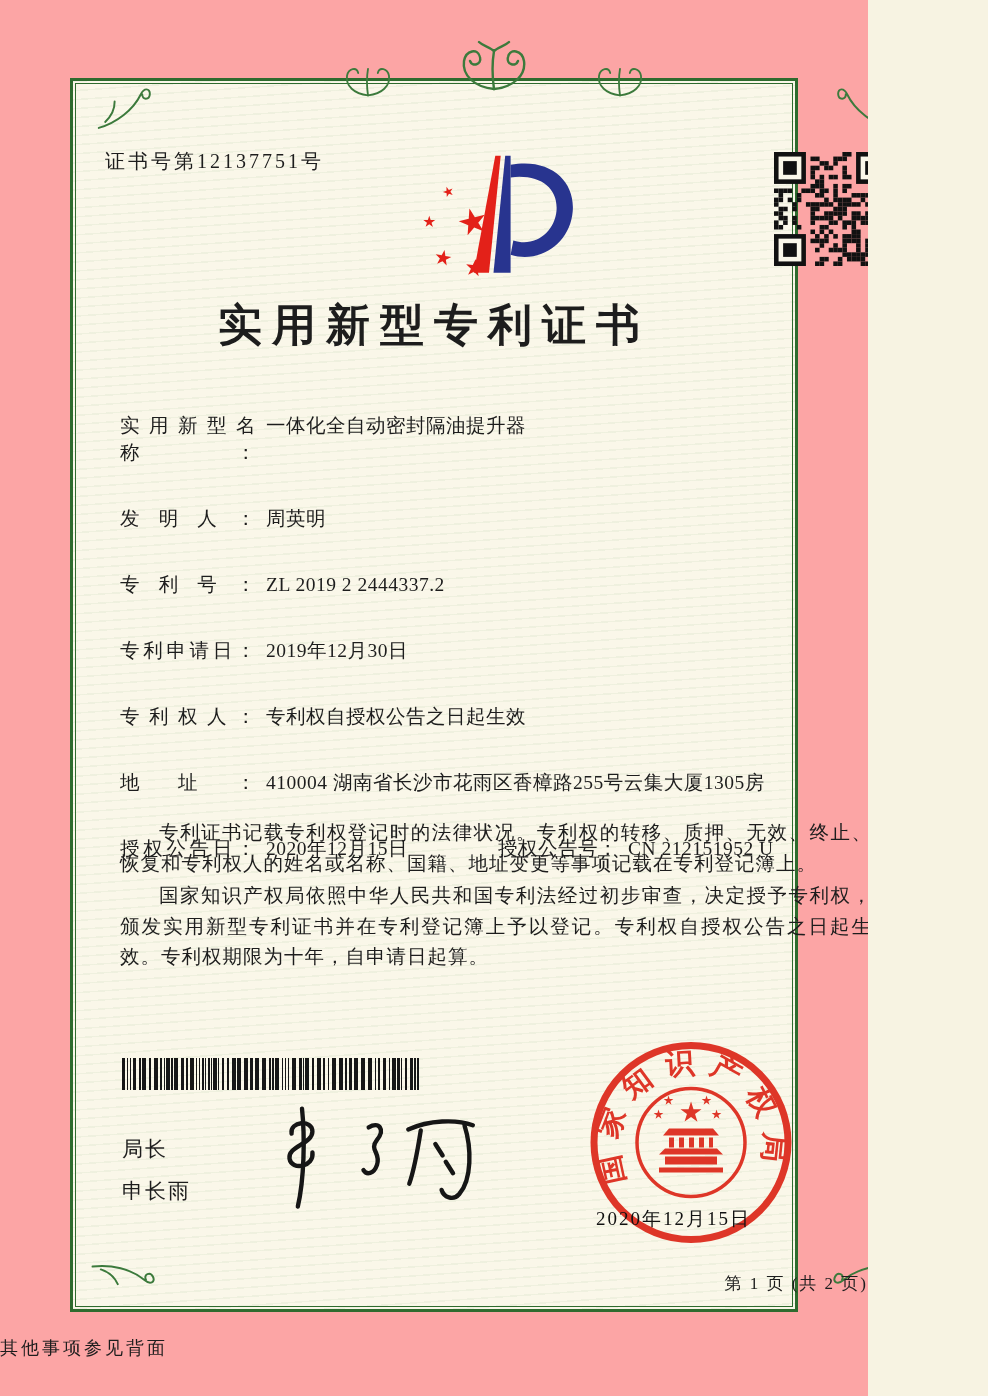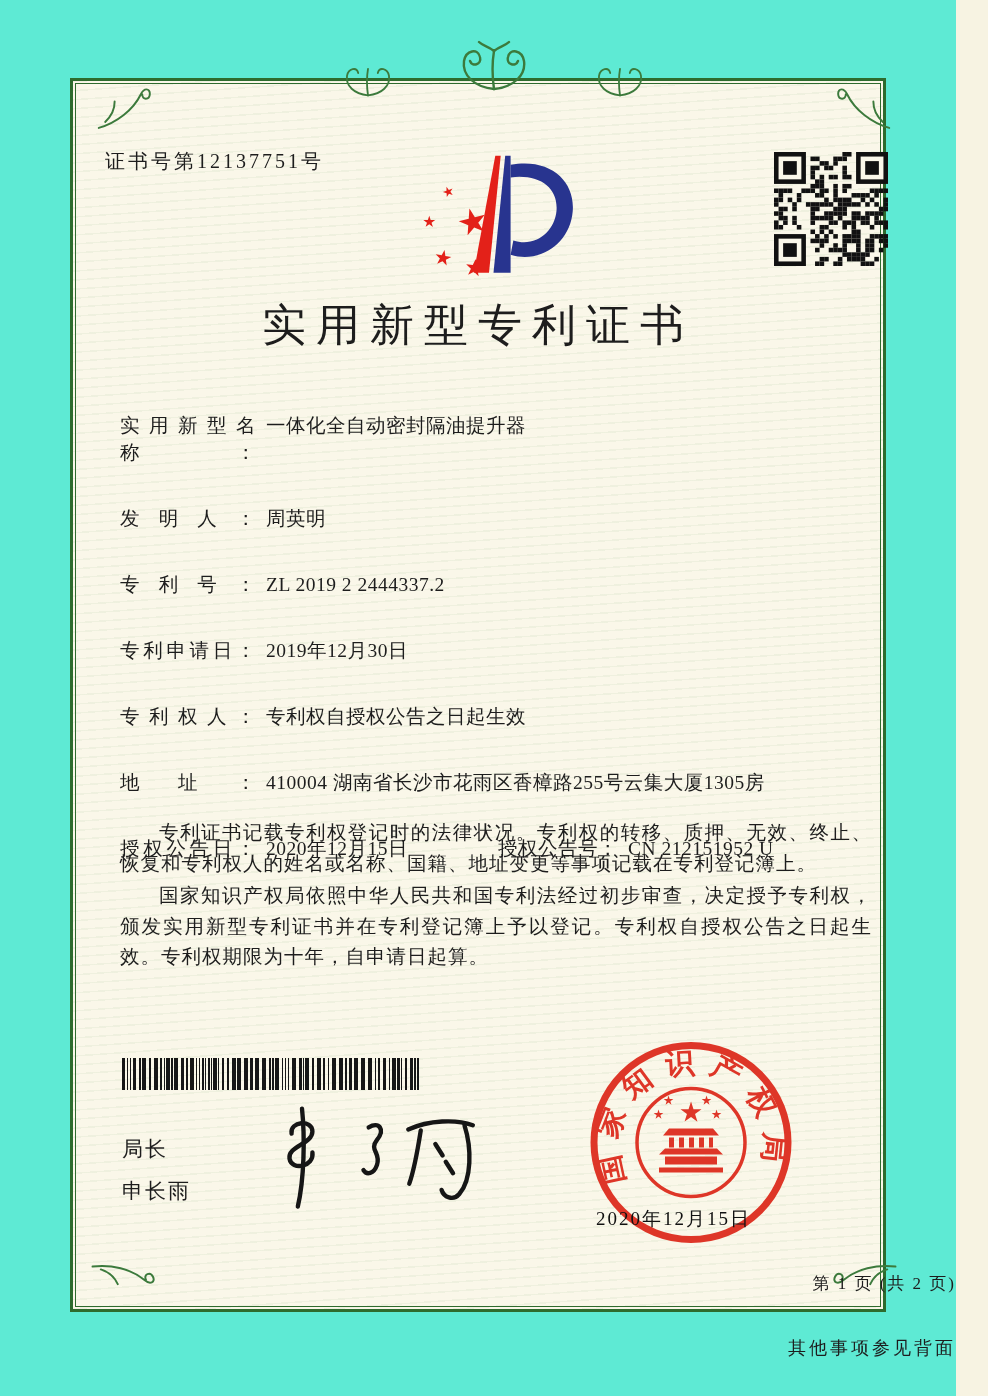--- a/index.html
+++ b/index.html
@@ -1,39 +1,39 @@
 <!DOCTYPE html>
 <html lang="zh"><head>
 <meta charset="utf-8">
 <style>
   html,body{margin:0;padding:0;background:#f7f3e2;}
-  .page{position:relative;width:956px;height:1396px;background:#5eead4;overflow:hidden;
+  .page{position:relative;width:868px;height:1396px;background:#fca5a5;overflow:hidden;
         font-family:"Liberation Serif","DejaVu Serif",serif;color:#1d1d1d;}
   
   .frame{position:absolute;left:70px;top:78px;right:70px;bottom:84px;
          border:3px solid #2e6b2e;
          background:#faf7e9 repeating-linear-gradient(176deg,rgba(140,180,130,.10) 0 1.5px,rgba(0,0,0,0) 1.5px 9px);}
   .frame::after{content:"";position:absolute;inset:2px;border:1px solid #2e6b2e;pointer-events:none;}
   .abs{position:absolute;}
   .certno{left:105px;top:148px;font-size:20px;letter-spacing:3px;}
-  .title{left:0;right:0;top:296px;text-align:center;font-size:44px;font-weight:normal;letter-spacing:10px;}
+  .title{left:0;right:0;top:296px;text-align:center;font-size:44px;font-weight:bold;letter-spacing:10px;}
   .fields{left:120px;top:412px;width:760px;}
   .frow{display:flex;align-items:baseline;margin-bottom:39px;font-size:19.5px;letter-spacing:.5px;}
   .flabel{display:inline-block;width:136px;text-align:justify;text-align-last:justify;flex:none;}
   .fvalue{margin-left:10px;}
   .grant2{margin-left:90px;display:flex;align-items:baseline;}
   .paras{left:120px;top:818px;width:752px;font-size:19.5px;line-height:30.5px;text-align:justify;letter-spacing:1px;}
   .paras p{margin:0 0 2px 0;text-indent:2em;}
   .barcode{left:122px;top:1058px;}
   .signer{left:122px;top:1128px;font-size:21px;letter-spacing:2px;line-height:42px;}
   .sig{left:252px;top:1098px;}
   .seal{left:575px;top:1032px;opacity:.94;}
   .sealdate{left:596px;top:1206px;font-size:19px;color:#111;letter-spacing:2px;}
   .pageno{left:0;right:0;top:1272px;text-align:right;font-size:17px;letter-spacing:2px;}
-  .bottomnote{left:0;right:0;top:1336px;text-align:right;font-size:18px;letter-spacing:3px;}
+  .bottomnote{left:0;right:0;top:1336px;text-align:left;font-size:18px;letter-spacing:3px;}
   .orn{position:absolute;pointer-events:none;}
 </style>
 </head>
 <body>
 
 <div class="page">
 
   <div class="frame"></div>
 
   <svg class="orn" style="left:434px;top:36px;width:120px;height:62px" viewBox="0 0 120 60">

